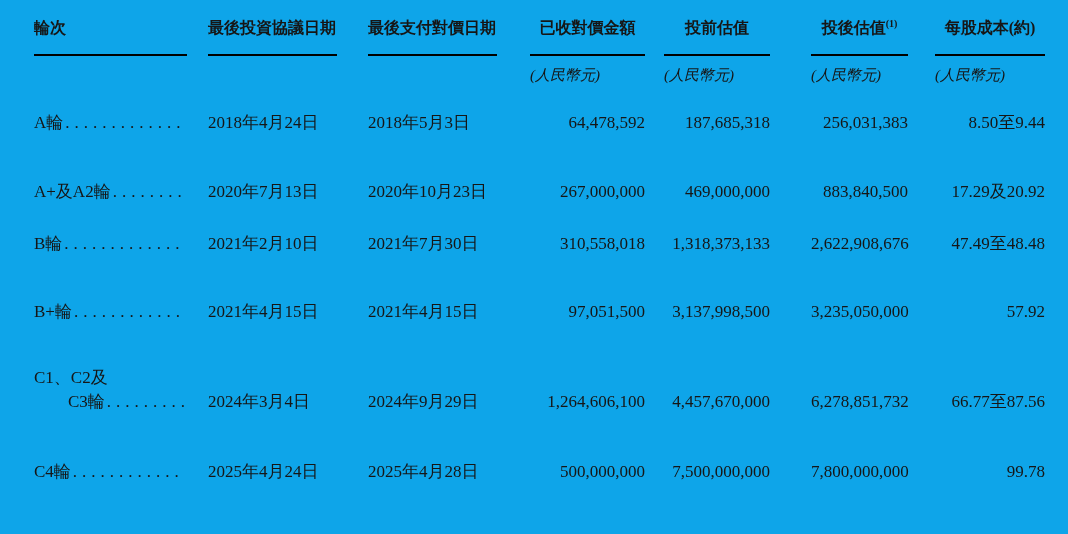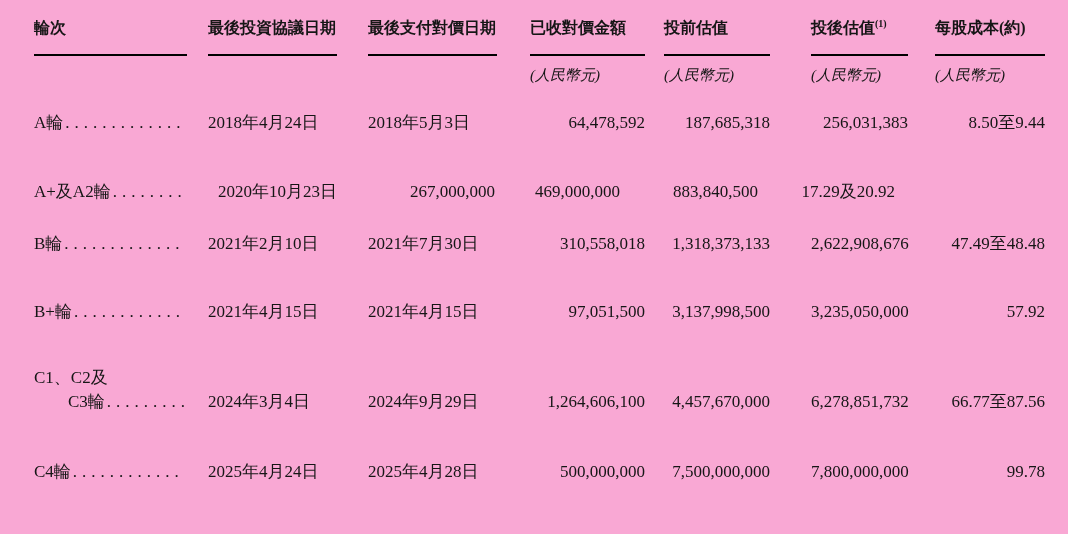--- a/index.html
+++ b/index.html
@@ -4,21 +4,21 @@
 <style>
   html, body {
     margin: 0;
     padding: 0;
     background: #ffffff;
   }
   .page {
     position: relative;
     width: 1068px;
     height: 534px;
-    background: #f9a8d4;
+    background: #0ea5e9;
     color: #161616;
     font-family: "Liberation Serif", "DejaVu Serif", serif;
     font-size: 17px;
     box-sizing: border-box;
     padding: 16px 23px 0 34px;
     overflow: hidden;
   }
   .row {
     display: flex;
     align-items: flex-end;
@@ -39,21 +39,21 @@
 
   
   .header-row .cell {
     font-weight: bold;
     font-size: 16px;
     line-height: 24px;
     padding-bottom: 14px;
     border-bottom: 2px solid #000000;
   }
   .th-left   { text-align: left; }
-  .th-center { }
+  .th-center { text-align: center; }
   sup.note {
     font-size: 10px;
     font-weight: bold;
     vertical-align: super;
     line-height: 0;
   }
 
   
   .units-row .cell {
     font-style: italic;
@@ -137,20 +137,21 @@
     </div>
 
     <div class="row data-row mt-b">
       <div class="cell c1">
 
         <div class="round-line">
           <span class="round-label">A+及A2輪</span>
           <span class="dots">........</span>
         </div>
       </div>
+      <div class="cell c2 date">2020年7月13日</div>
       <div class="cell c3 date">2020年10月23日</div>
       <div class="cell c4 num">267,000,000</div>
       <div class="cell c5 num">469,000,000</div>
       <div class="cell c6 num">883,840,500</div>
       <div class="cell c7 num">17.29及20.92</div>
     </div>
 
     <div class="row data-row mt-c">
       <div class="cell c1">
 

